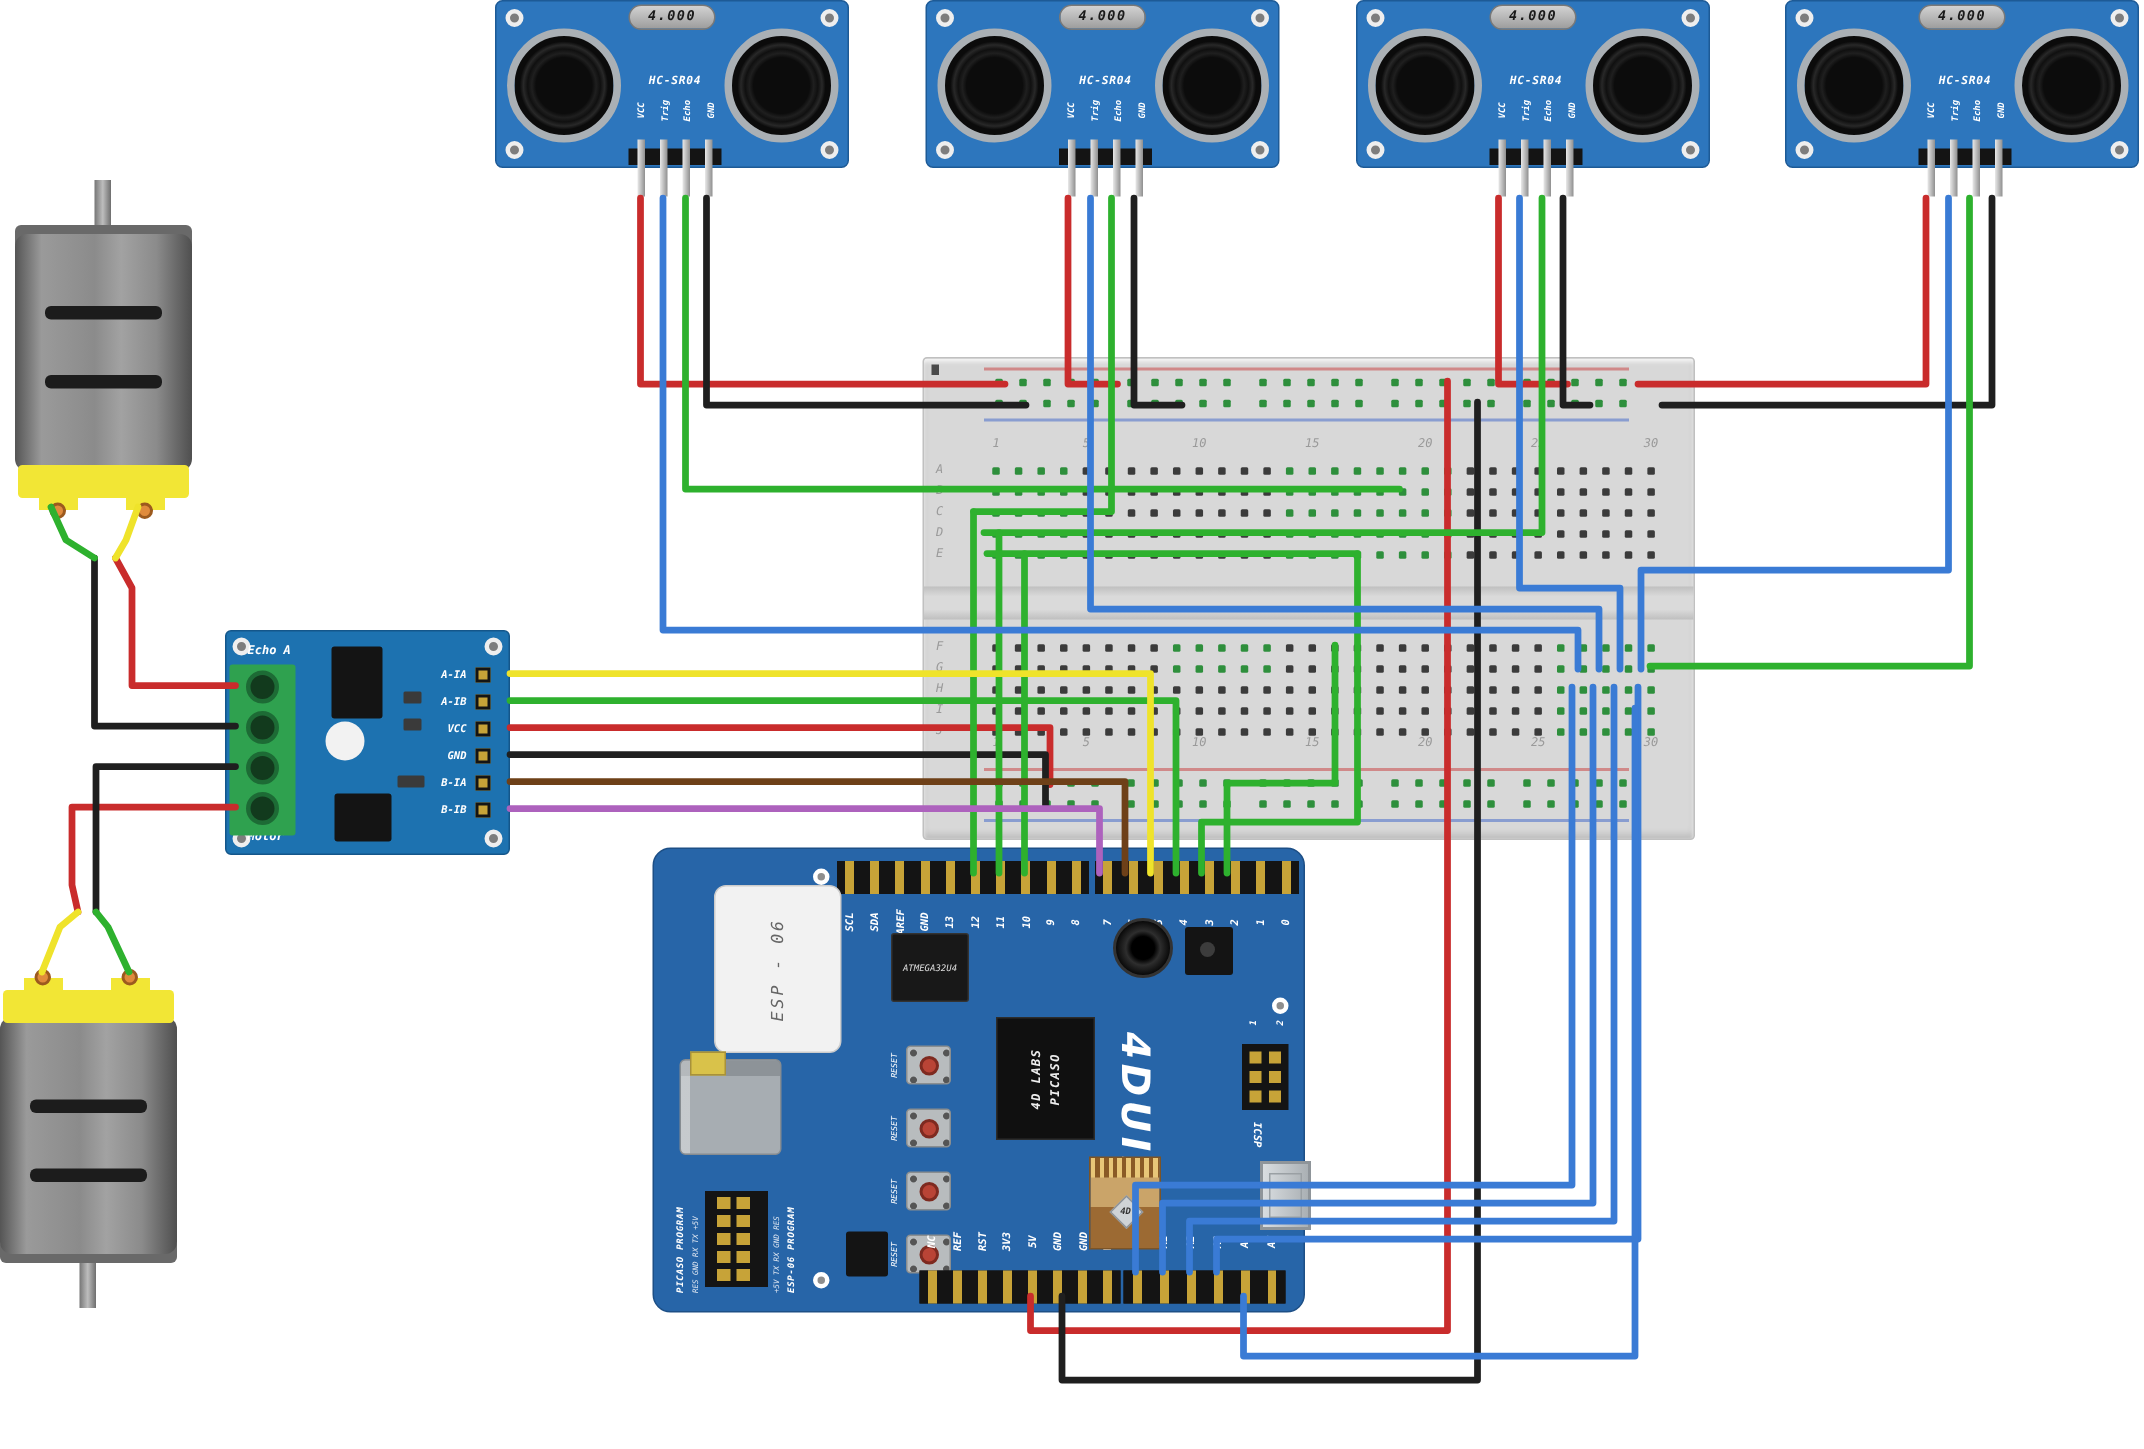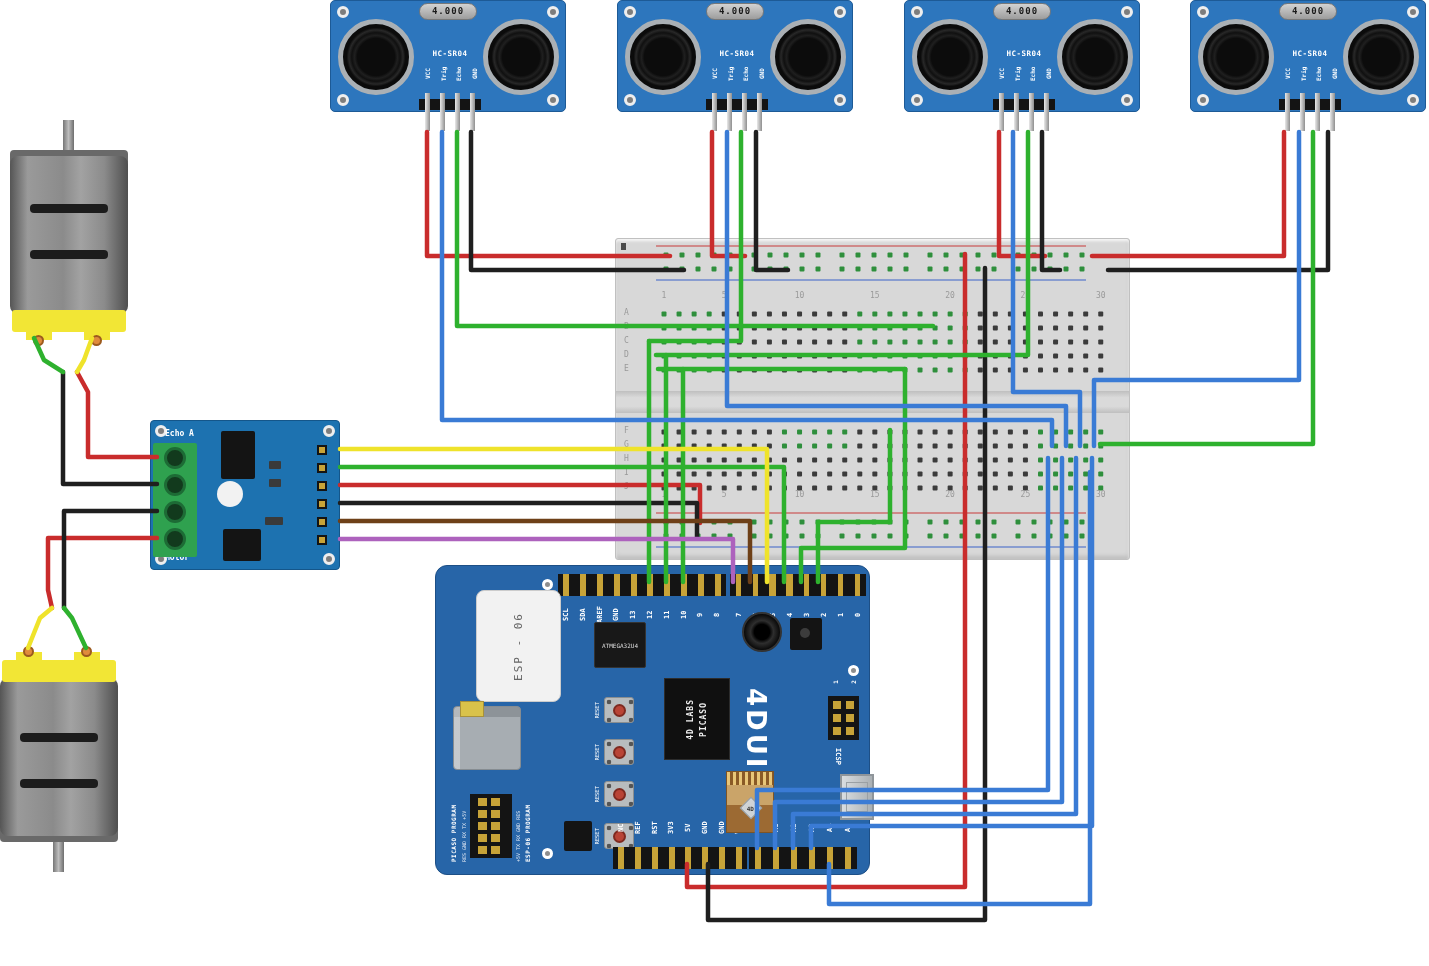--- a/index.html
+++ b/index.html
@@ -1,17 +1,17 @@
 <!DOCTYPE html>
 <html><head>
 <meta charset="utf-8">
 <style>
   html,body{margin:0;padding:0;background:#fff;}
   .canvas{position:relative;width:1429px;height:966px;background:#ffffff;overflow:hidden;
-          font-family:"DejaVu Sans Mono", monospace;}
+          font-family:"DejaVu Sans Mono", monospace;font-style:italic;}
   .canvas *{box-sizing:border-box;}
 
   
   .wire-layer{position:absolute;left:0;top:0;z-index:60;pointer-events:none;}
 
   
   .vup{writing-mode:vertical-rl;transform:rotate(180deg);text-orientation:mixed;}
   .vdown{writing-mode:vertical-rl;text-orientation:mixed;}
 
   
@@ -306,20 +306,28 @@
         <i></i>
         <i></i>
         <i></i>
       </div>
     <div class="drv-ic ic1"></div>
     <div class="drv-ic ic2"></div>
     <div class="white-dot"></div>
     <div class="smd smd1"></div>
     <div class="smd smd2"></div>
     <div class="smd smd3"></div>
+    <div class="drv-pin-labels">
+        <span>A-IA</span>
+        <span>A-IB</span>
+        <span>VCC</span>
+        <span>GND</span>
+        <span>B-IA</span>
+        <span>B-IB</span>
+      </div>
     <div class="drv-pins">
         <i></i>
         <i></i>
         <i></i>
         <i></i>
         <i></i>
         <i></i>
       </div>
   </div>
 

